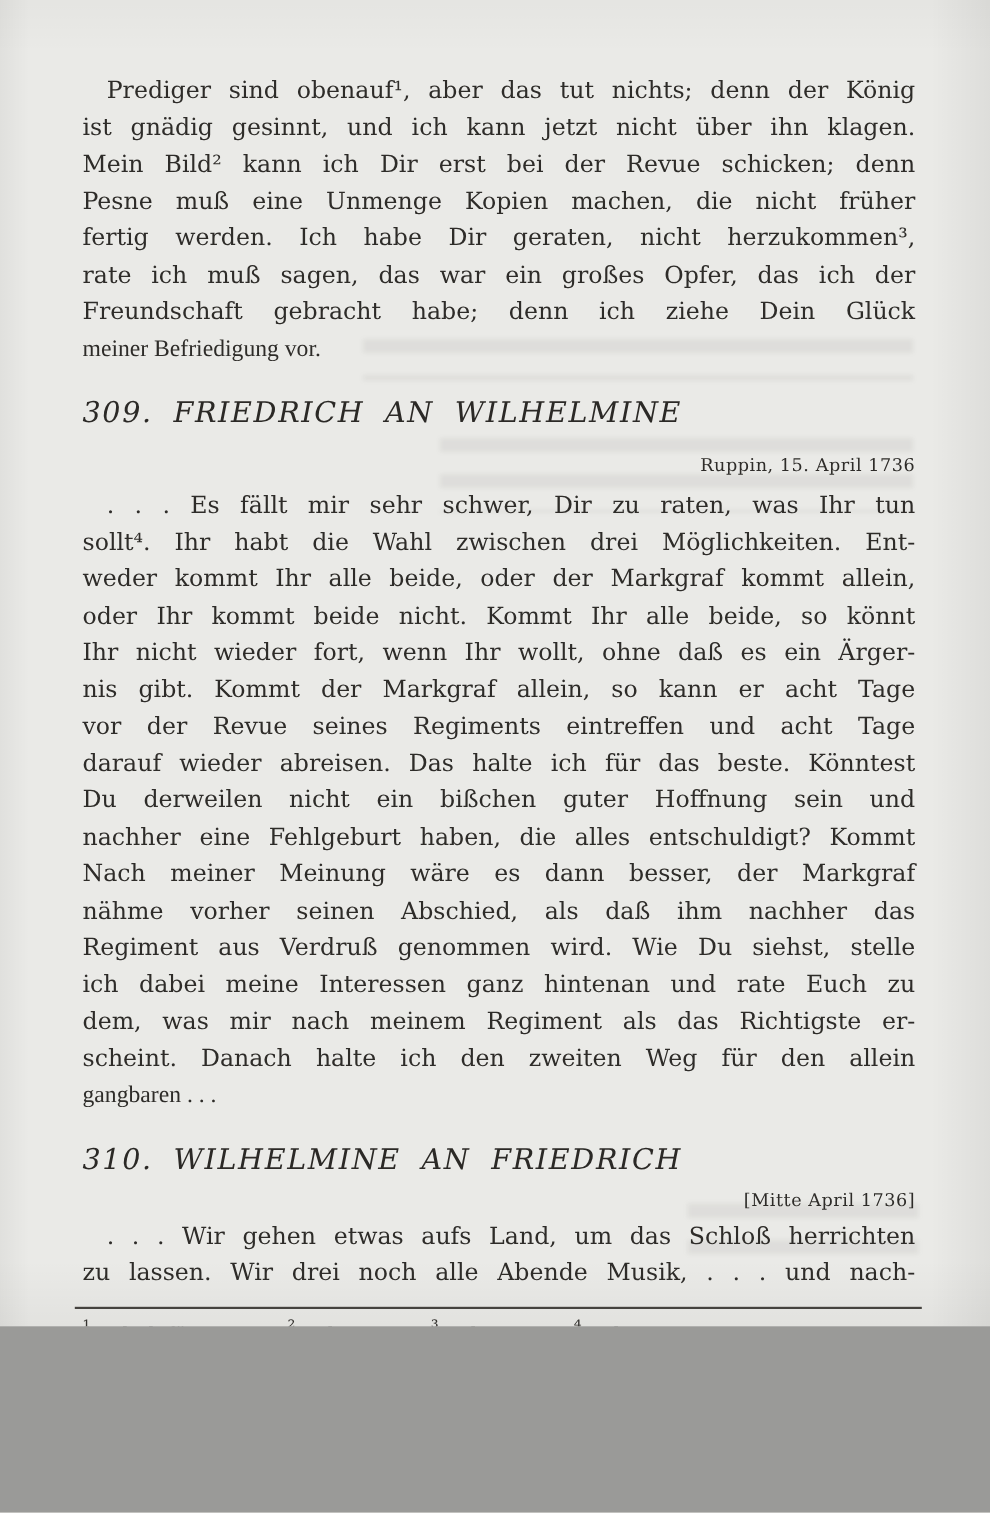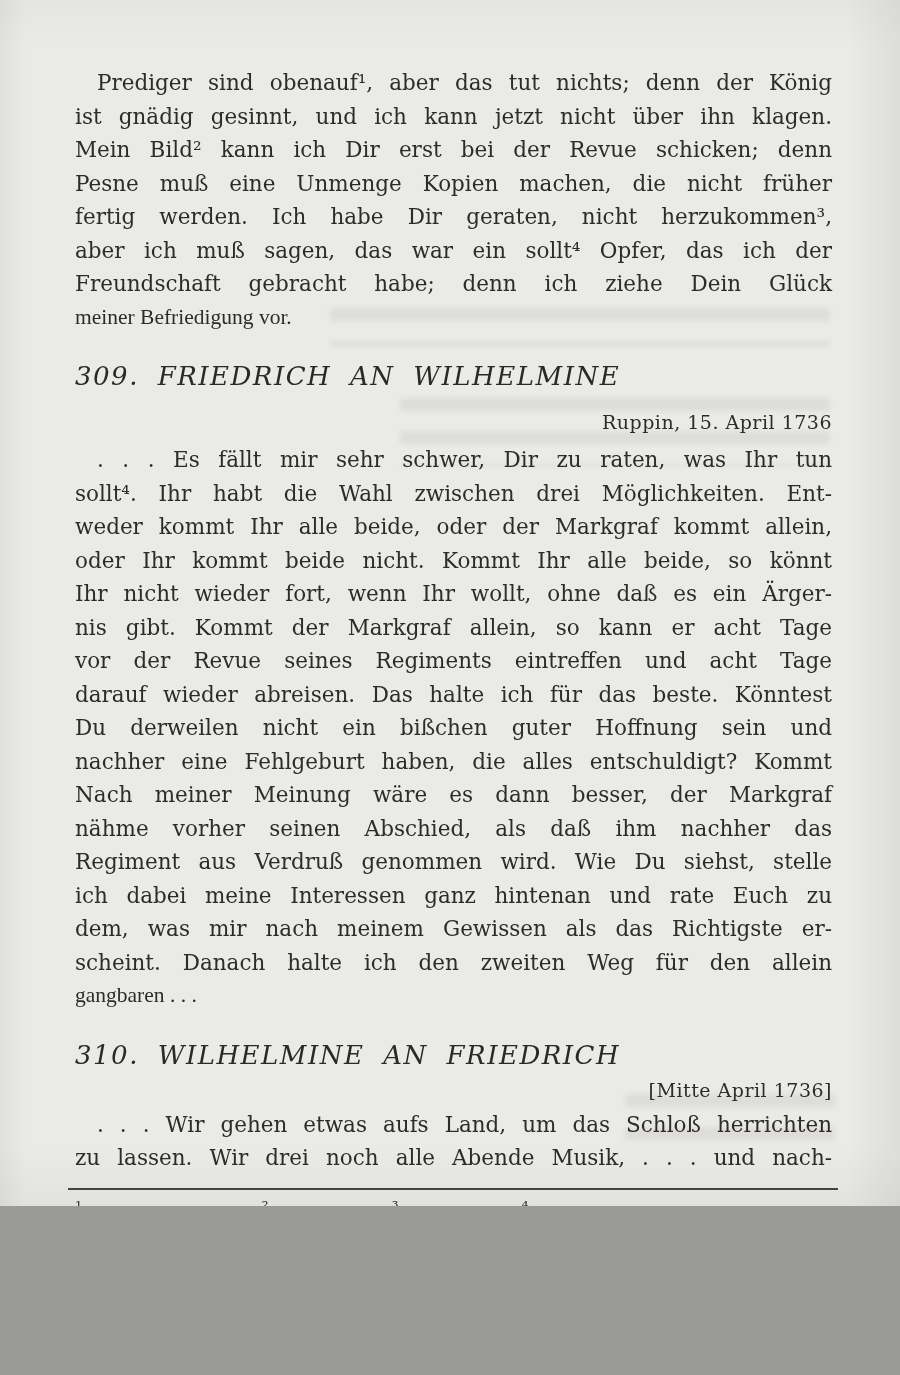--- a/index.html
+++ b/index.html
@@ -25,21 +25,21 @@
   .para .line:first-of-type{text-indent:22px;}
   .para:not(.flush-last) .line:last-of-type{text-align-last:left;font-family:Liberation Serif, serif;}
   .letter-heading{
     margin:26px 0 0 0;
     font-size:26px;line-height:33.5px;
     font-style:italic;font-weight:normal;
     letter-spacing:1.5px;word-spacing:9px;
     color:#2b2926;
   }
   .dateline{
-    font-size:19px;line-height:33.5px;
+    font-size:16px;line-height:33.5px;
     text-align:right;
   }
   .dateline.d309{margin-top:12px;letter-spacing:0.5px;}
   .dateline.d310{margin-top:2px;letter-spacing:0.5px;}
   .para.body309{margin-top:4px;}
   .para.body310{margin-top:0;}
   .footnote-rule{
     margin:13px 0 0 -7px;
     width:770px;height:2px;
     background:#45433f;
@@ -80,21 +80,21 @@
 
   <div class="textblock">
 
     <div class="para">
 
     <div class="line">Prediger sind obenauf¹, aber das tut nichts; denn der König</div>
         <div class="line">ist gnädig gesinnt, und ich kann jetzt nicht über ihn klagen.</div>
         <div class="line">Mein Bild² kann ich Dir erst bei der Revue schicken; denn</div>
         <div class="line">Pesne muß eine Unmenge Kopien machen, die nicht früher</div>
         <div class="line">fertig werden. Ich habe Dir geraten, nicht herzukommen³,</div>
-        <div class="line">aber ich muß sagen, das war ein sollt⁴ Opfer, das ich der</div>
+        <div class="line">rate ich muß sagen, das war ein großes Opfer, das ich der</div>
         <div class="line">Freundschaft gebracht habe; denn ich ziehe Dein Glück</div>
         <div class="line">meiner Befriedigung vor.</div>
       </div>
 
     <h2 class="letter-heading">309. FRIEDRICH AN WILHELMINE</h2>
     <div class="dateline d309">Ruppin, 15. April 1736</div>
     <div class="para body309">
 
     <div class="line">. . . Es fällt mir sehr schwer, Dir zu raten, was Ihr tun</div>
         <div class="line">sollt⁴. Ihr habt die Wahl zwischen drei Möglichkeiten. Ent-</div>
@@ -103,21 +103,21 @@
         <div class="line">Ihr nicht wieder fort, wenn Ihr wollt, ohne daß es ein Ärger-</div>
         <div class="line">nis gibt. Kommt der Markgraf allein, so kann er acht Tage</div>
         <div class="line">vor der Revue seines Regiments eintreffen und acht Tage</div>
         <div class="line">darauf wieder abreisen. Das halte ich für das beste. Könntest</div>
         <div class="line">Du derweilen nicht ein bißchen guter Hoffnung sein und</div>
         <div class="line">nachher eine Fehlgeburt haben, die alles entschuldigt? Kommt</div>
         <div class="line">Nach meiner Meinung wäre es dann besser, der Markgraf</div>
         <div class="line">nähme vorher seinen Abschied, als daß ihm nachher das</div>
         <div class="line">Regiment aus Verdruß genommen wird. Wie Du siehst, stelle</div>
         <div class="line">ich dabei meine Interessen ganz hintenan und rate Euch zu</div>
-        <div class="line">dem, was mir nach meinem Gewissen als das Richtigste er-</div>
+        <div class="line">dem, was mir nach meinem Regiment als das Richtigste er-</div>
         <div class="line">scheint. Danach halte ich den zweiten Weg für den allein</div>
         <div class="line">gangbaren . . .</div>
       </div>
 
     <h2 class="letter-heading">310. WILHELMINE AN FRIEDRICH</h2>
     <div class="dateline d310">[Mitte April 1736]</div>
     <div class="para body310 flush-last">
 
     <div class="line">. . . Wir gehen etwas aufs Land, um das Schloß herrichten</div>
         <div class="line">zu lassen. Wir drei noch alle Abende Musik, . . . und nach-</div>

